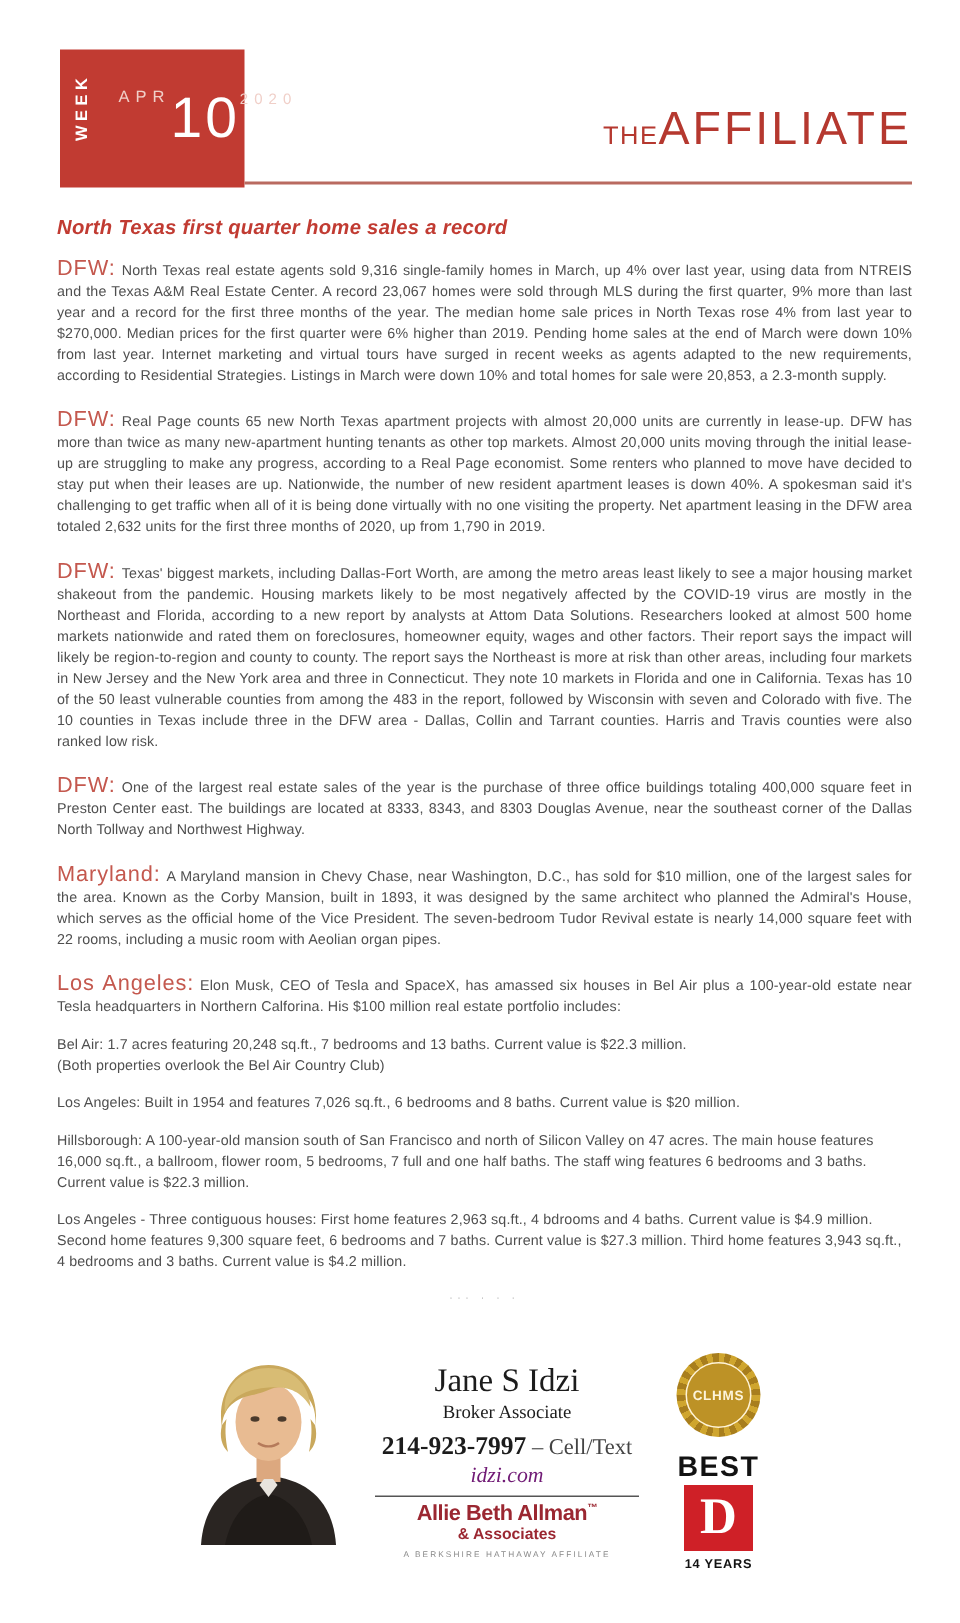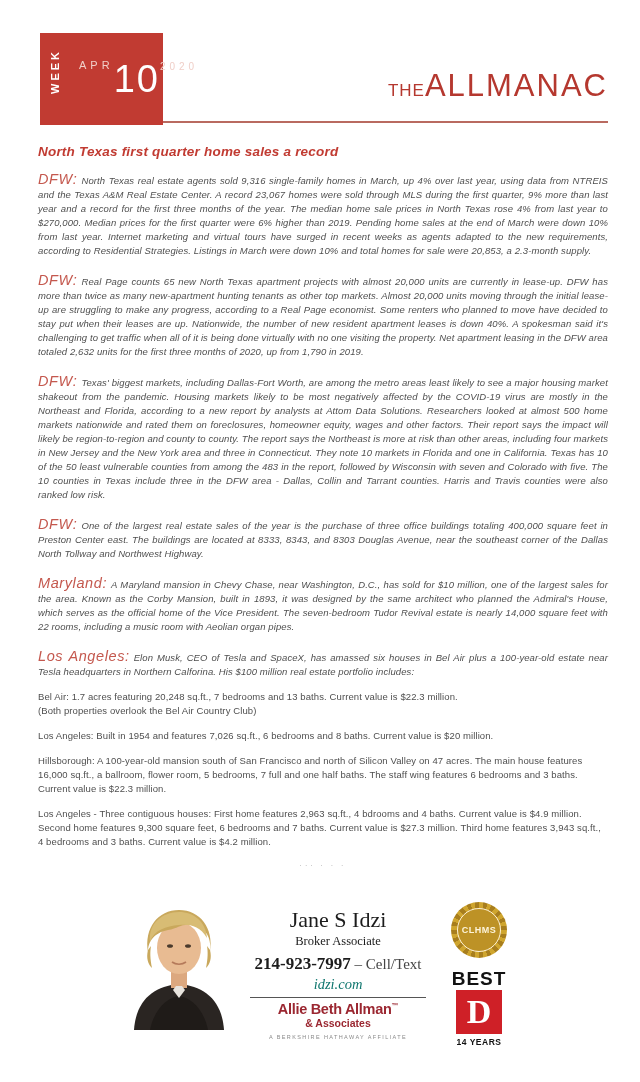--- a/index.html
+++ b/index.html
@@ -39,42 +39,42 @@
   
   .headline {
     margin:16px 32px 0 38px;
     font-size:13.5px; font-style:italic; font-weight:bold;
     color:#c13b32; letter-spacing:0.2px;
   }
   
   main { margin:0 32px 0 38px; }
   .article {
     margin-top:15px; font-size:9.5px; line-height:14px;
-    text-align:justify; color:#4f4f4f; letter-spacing:0.1px;font-style:italic;
+    text-align:justify; color:#4f4f4f; letter-spacing:0.1px;
   }
   .article:first-child { margin-top:13px; }
   .lead {
     font-size:14.5px; color:#c4584e; letter-spacing:0.6px;
     margin-right:4px; line-height:14px;
   }
   .listing-group { margin-top:11px; font-size:9.5px; line-height:14px; color:#4f4f4f; letter-spacing:0.1px; }
   .divider-dots { margin-top:13px; text-align:center; font-size:7px; color:#b7b7b7; letter-spacing:3px; }
   
   .footer {
     position:absolute; left:0; right:0; top:898px;
     display:flex; justify-content:center; align-items:flex-start; gap:10px;
   }
   .portrait { width:118px; height:132px; flex:0 0 auto; }
   .contact { width:180px; text-align:center; font-family:"Liberation Serif", serif; padding-top:10px; }
   .contact-name { font-size:22px; color:#1c1c1c; line-height:1.1; }
   .contact-title { font-size:12.5px; color:#1c1c1c; margin-top:2px; }
   .contact-phone { font-size:15px; color:#1c1c1c; margin-top:5px; white-space:nowrap; }
   .contact-phone .phone-num { font-size:17px; font-weight:bold; }
   .contact-phone .phone-suffix { color:#444; }
-  .contact-site { font-size:14.5px; font-style:italic; color:#0f766e; margin-top:2px; text-decoration:none; display:inline-block; }
+  .contact-site { font-size:14.5px; font-style:italic; color:#701a75; margin-top:2px; text-decoration:none; display:inline-block; }
   .sig-rule { height:1px; background:#555; margin:4px 2px 4px 2px; }
   .brokerage-1 { font-family:"Liberation Sans", sans-serif; font-weight:bold; font-size:14.5px; color:#9b2731; letter-spacing:-0.3px; line-height:1; }
   .brokerage-1 sup { font-size:7px; }
   .brokerage-2 { font-family:"Liberation Sans", sans-serif; font-weight:bold; font-size:10.5px; color:#9b2731; line-height:1.2; }
   .affiliate { font-family:"Liberation Sans", sans-serif; font-size:5.5px; letter-spacing:1.4px; color:#8a8a8a; margin-top:5px; }
   .logos { width:82px; display:flex; flex-direction:column; align-items:center; padding-top:4px; }
   .seal {
     width:56px; height:56px; border-radius:50%;
     background:repeating-conic-gradient(#cfa52e 0deg 9deg, #a87e1d 9deg 18deg);
     display:flex; align-items:center; justify-content:center;
@@ -102,21 +102,21 @@
   <header class="masthead">
     <div class="week-badge">
       <div class="week-vert">WEEK</div>
       <div class="badge-divider"></div>
       <div class="badge-date">
         <div class="badge-month">APR</div>
         <div class="badge-day">10</div>
         <div class="badge-year">2020</div>
       </div>
     </div>
-    <div class="brand"><span class="brand-the">THE</span><span class="brand-name">ALLMANAC</span></div>
+    <div class="brand"><span class="brand-the">THE</span><span class="brand-name">AFFILIATE</span></div>
     <div class="masthead-rule"></div>
   </header>
 
   <h1 class="headline">North Texas first quarter home sales a record</h1>
 
   <main>
     <p class="article"><span class="lead">DFW:</span><span>North Texas real estate agents sold 9,316 single-family homes in March, up 4% over last year, using data from NTREIS and the Texas A&amp;M Real Estate Center. A record 23,067 homes were sold through MLS during the first quarter, 9% more than last year and a record for the first three months of the year. The median home sale prices in North Texas rose 4% from last year to $270,000. Median prices for the first quarter were 6% higher than 2019. Pending home sales at the end of March were down 10% from last year. Internet marketing and virtual tours have surged in recent weeks as agents adapted to the new requirements, according to Residential Strategies. Listings in March were down 10% and total homes for sale were 20,853, a 2.3-month supply.</span></p>
     <p class="article"><span class="lead">DFW:</span><span>Real Page counts 65 new North Texas apartment projects with almost 20,000 units are currently in lease-up. DFW has more than twice as many new-apartment hunting tenants as other top markets. Almost 20,000 units moving through the initial lease-up are struggling to make any progress, according to a Real Page economist. Some renters who planned to move have decided to stay put when their leases are up. Nationwide, the number of new resident apartment leases is down 40%. A spokesman said it's challenging to get traffic when all of it is being done virtually with no one visiting the property. Net apartment leasing in the DFW area totaled 2,632 units for the first three months of 2020, up from 1,790 in 2019.</span></p>
     <p class="article"><span class="lead">DFW:</span><span>Texas' biggest markets, including Dallas-Fort Worth, are among the metro areas least likely to see a major housing market shakeout from the pandemic. Housing markets likely to be most negatively affected by the COVID-19 virus are mostly in the Northeast and Florida, according to a new report by analysts at Attom Data Solutions. Researchers looked at almost 500 home markets nationwide and rated them on foreclosures, homeowner equity, wages and other factors. Their report says the impact will likely be region-to-region and county to county. The report says the Northeast is more at risk than other areas, including four markets in New Jersey and the New York area and three in Connecticut. They note 10 markets in Florida and one in California. Texas has 10 of the 50 least vulnerable counties from among the 483 in the report, followed by Wisconsin with seven and Colorado with five. The 10 counties in Texas include three in the DFW area - Dallas, Collin and Tarrant counties. Harris and Travis counties were also ranked low risk.</span></p>
     <p class="article"><span class="lead">DFW:</span><span>One of the largest real estate sales of the year is the purchase of three office buildings totaling 400,000 square feet in Preston Center east. The buildings are located at 8333, 8343, and 8303 Douglas Avenue, near the southeast corner of the Dallas North Tollway and Northwest Highway.</span></p>

